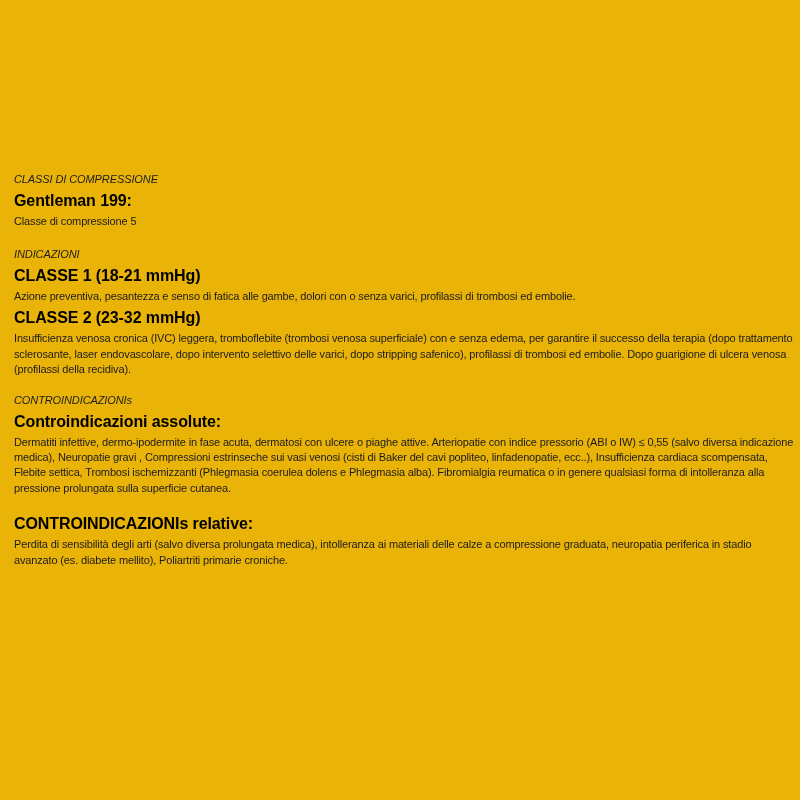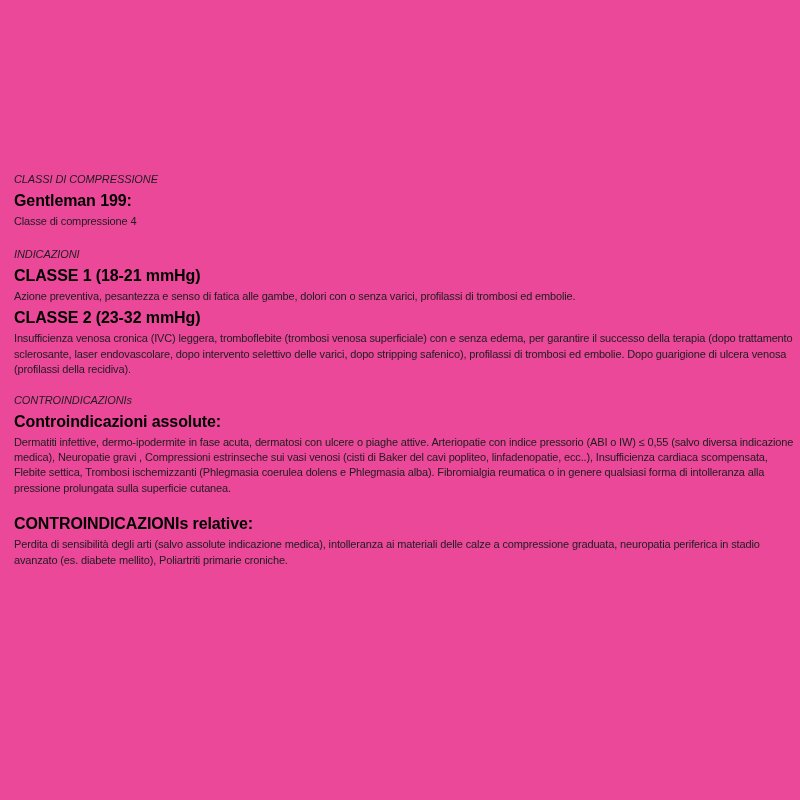--- a/index.html
+++ b/index.html
@@ -7,21 +7,21 @@
     padding: 0;
     background: #ffffff;
     width: 800px;
     height: 800px;
     overflow: hidden;
   }
   .page {
     position: relative;
     width: 800px;
     height: 800px;
-    background: #ec4899;
+    background: #eab308;
     font-family: "Liberation Sans", sans-serif;
     color: #1c1c1e;
     box-sizing: border-box;
     padding: 172px 8px 0 14px;
   }
   .doc {
     width: 780px;
   }
   .h-italic {
     font-style: italic;
@@ -59,33 +59,33 @@
 </style>
 </head>
 <body>
 
 <div class="page">
   <div class="doc">
 
     <div>
       <p class="h-italic">CLASSI DI COMPRESSIONE</p>
       <p class="b-line">Gentleman 199:</p>
-      <p class="t-line">Classe di compressione 4</p>
+      <p class="t-line">Classe di compressione 5</p>
     </div>
 
     <div class="gap-section">
       <p class="h-italic">INDICAZIONI</p>
       <p class="b-line">CLASSE 1 (18-21 mmHg)</p>
       <p class="para">Azione preventiva, pesantezza e senso di fatica alle gambe, dolori con o senza varici, profilassi di trombosi ed embolie.</p>
       <p class="b-line">CLASSE 2 (23-32 mmHg)</p>
       <p class="para">Insufficienza venosa cronica (IVC) leggera, tromboflebite (trombosi venosa superficiale) con e senza edema, per garantire il successo della terapia (dopo trattamento sclerosante, laser endovascolare, dopo intervento selettivo delle varici, dopo stripping safenico), profilassi di trombosi ed embolie. Dopo guarigione di ulcera venosa (profilassi della recidiva).</p>
     </div>
 
     <div class="gap-section-sm">
       <p class="h-italic">CONTROINDICAZIONIs</p>
       <p class="b-line">Controindicazioni assolute:</p>
       <p class="para">Dermatiti infettive, dermo-ipodermite in fase acuta, dermatosi con ulcere o piaghe attive. Arteriopatie con indice pressorio (ABI o IW) ≤ 0,55 (salvo diversa indicazione medica), Neuropatie gravi , Compressioni estrinseche sui vasi venosi (cisti di Baker del cavi popliteo, linfadenopatie, ecc..), Insufficienza cardiaca scompensata, Flebite settica, Trombosi ischemizzanti (Phlegmasia coerulea dolens e Phlegmasia alba). Fibromialgia reumatica o in genere qualsiasi forma di intolleranza alla pressione prolungata sulla superficie cutanea.</p>
       <p class="b-line gap-relative">CONTROINDICAZIONIs relative:</p>
-      <p class="para">Perdita di sensibilità degli arti (salvo assolute indicazione medica), intolleranza ai materiali delle calze a compressione graduata, neuropatia periferica in stadio avanzato (es. diabete mellito), Poliartriti primarie croniche.</p>
+      <p class="para">Perdita di sensibilità degli arti (salvo diversa prolungata medica), intolleranza ai materiali delle calze a compressione graduata, neuropatia periferica in stadio avanzato (es. diabete mellito), Poliartriti primarie croniche.</p>
     </div>
 
   </div>
 </div>
 
 </body></html>

